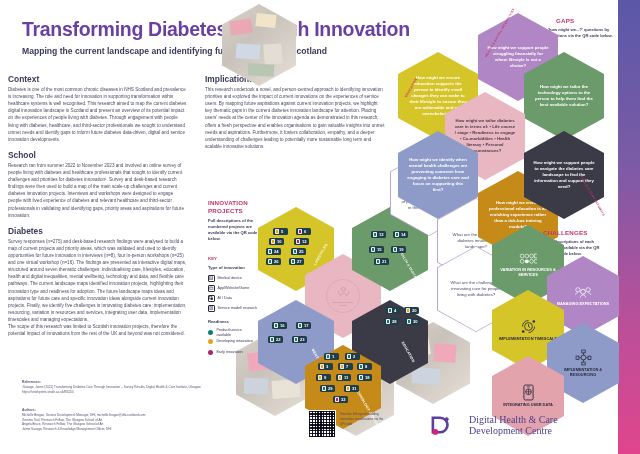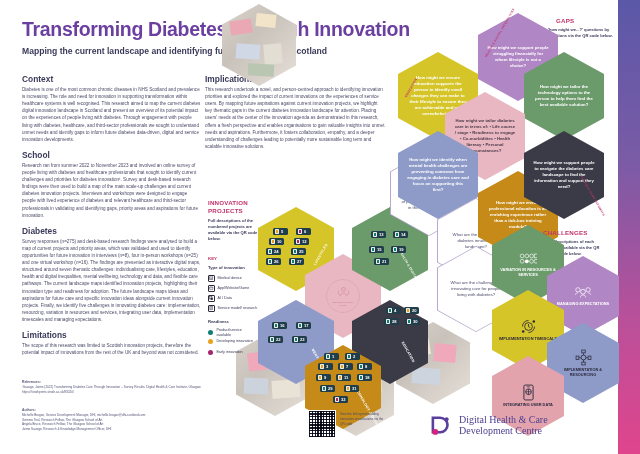--- a/index.html
+++ b/index.html
@@ -23,21 +23,21 @@
     position: absolute; left: 22px; top: 18px;
     font-size: 19.5px; font-weight: bold; color: #6b3fa0; letter-spacing: -0.3px;
   }
   .subtitle {
     position: absolute; left: 22px; top: 46px;
     font-size: 8.6px; font-weight: bold; color: #3a3a5a;
   }
 
   
   .col { position: absolute; width: 180px; }
-  .col-left { left: 22px; top: 74px; }
+  .col-left { left: 8px; top: 74px; }
   .col-right { left: 205px; top: 74px; }
   .sec-h {
     font-size: 8.4px; font-weight: bold; color: #3a3a5a;
     margin-bottom: 2px; margin-top: 7px;
   }
   .sec-h:first-child { margin-top: 0; }
   .sec-p {
     font-size: 4.6px; line-height: 1.55; color: #4a4a68; text-align: left;
   }
 
@@ -53,21 +53,21 @@
     width: 28px; height: 28px;
     background:
       repeating-linear-gradient(90deg,#1a1a2e 0 1.4px,#fff 1.4px 2.8px),
       repeating-linear-gradient(0deg,#1a1a2e 0 1.4px,#fff 1.4px 2.8px);
     background-blend-mode: multiply;
     border: 1px solid #fff;
   }
   .qr-txt { font-size: 3.1px; line-height: 1.55; color: #4a4a68; width: 48px; padding-top: 2px; }
 
   
-  .logo { position: absolute; left: 428px; top: 412px; display: flex; align-items: center; gap: 5px; }
+  .logo { position: absolute; left: 428px; top: 412px; display: flex; align-items: center; gap: 15px; }
   .logo-mark { width: 26px; height: 26px; position: relative; }
   .logo-txt { font-family: "Liberation Serif", serif; font-size: 10px; line-height: 1.12; color: #4b3f8f; }
 
   
   .hex {
     position: absolute;
     clip-path: polygon(50% 0%, 100% 25%, 100% 75%, 50% 100%, 0% 75%, 0% 25%);
     display: flex; flex-direction: column;
     align-items: center; justify-content: center;
     text-align: center; overflow: hidden;
@@ -157,21 +157,20 @@
   <div class="col col-left">
     <div class="sec-h">Context</div>
     <div class="sec-p">Diabetes is one of the most common chronic diseases in NHS Scotland and prevalence is increasing. The role and need for innovation in supporting transformation within healthcare systems is well recognised. This research aimed to map the current diabetes digital innovation landscape in Scotland and present an overview of its potential impact on the experiences of people living with diabetes. Through engagement with people living with diabetes, healthcare, and third-sector professionals we sought to understand unmet needs and identify gaps to inform future diabetes data-driven, digital and service innovation developments.</div>
 
     <div class="sec-h">School</div>
     <div class="sec-p">Research ran from summer 2022 to November 2023 and involved an online survey of people living with diabetes and healthcare professionals that sought to identify current challenges and priorities for diabetes innovation¹. Survey and desk-based research findings were then used to build a map of the main scale-up challenges and current diabetes innovation projects. Interviews and workshops were designed to engage people with lived experience of diabetes and relevant healthcare and third-sector professionals in validating and identifying gaps, priority areas and aspirations for future innovation.</div>
 
     <div class="sec-h">Diabetes</div>
     <div class="sec-p">Survey responses (n=275) and desk-based research findings were analysed to build a map of current projects and priority areas, which was validated and used to identify opportunities for future innovation in interviews (n=8), four in-person workshops (n=25) and one virtual workshop (n=16). The findings are presented as interactive digital maps, structured around seven thematic challenges: individualising care, lifestyles, education, health and digital inequalities, mental wellbeing, technology and data, and flexible care pathways. The current landscape maps identified innovation projects, highlighting their innovation type and readiness for adoption. The future landscape maps ideas and aspirations for future care and specific innovation ideas alongside current innovation projects. Finally, we identify five challenges in innovating diabetes care: implementation, resourcing, variation in resources and services, integrating user data, implementation timescales and managing expectations.</div>
 
-    <div class="sec-h">Limitations</div>
     <div class="sec-p">The scope of this research was limited to Scottish innovation projects, therefore the potential impact of innovations from the rest of the UK and beyond was not considered.</div>
   </div>
 
   <div class="col col-right">
     <div class="sec-h">Implications</div>
     <div class="sec-p">This research undertook a novel, and person-centred approach to identifying innovation priorities and explored the impact of current innovations on the experiences of service users. By mapping future aspirations against current innovation projects, we highlight key thematic gaps in the current diabetes innovation landscape for attention. Placing users' needs at the center of the innovation agenda as demonstrated in this research, offers a fresh perspective and enables organisations to gain valuable insights into unmet needs and aspirations. Furthermore, it fosters collaboration, empathy, and a deeper understanding of challenges leading to potentially more sustainable long term and scalable innovative solutions.</div>
   </div>
 
   <div class="photo ph-a" style="left:222px; top:4px; width:74px; height:82px;">
     <div class="ph-note" style="left:8px;  top:16px; width:22px; height:14px; background:#e9a8b4; transform:rotate(-8deg);"></div>

